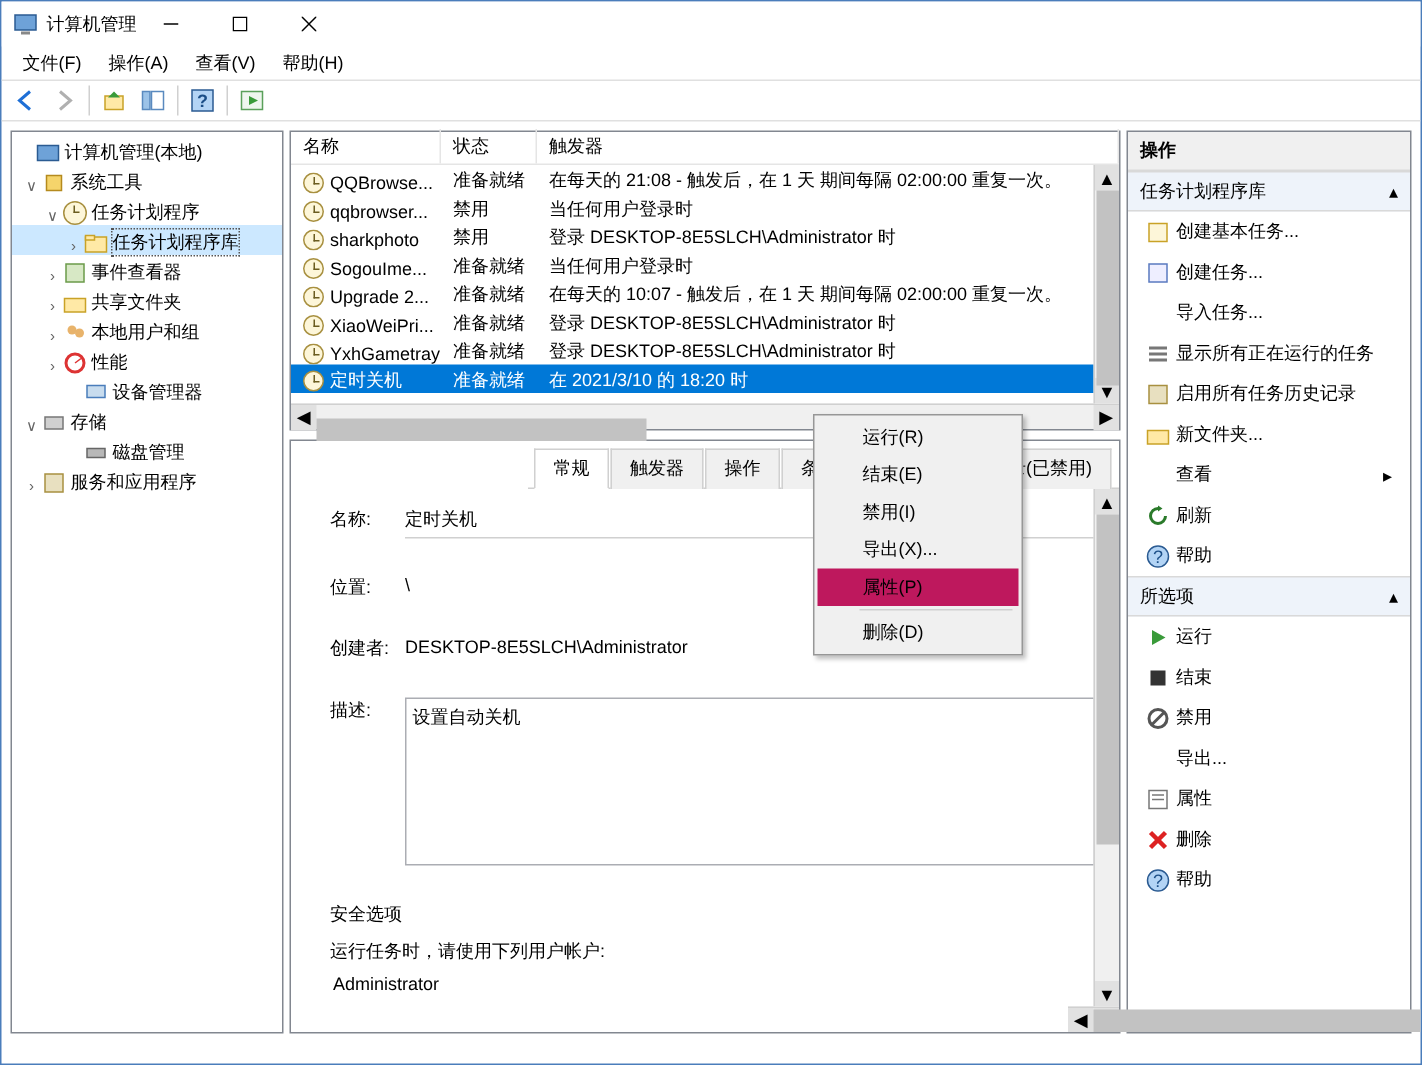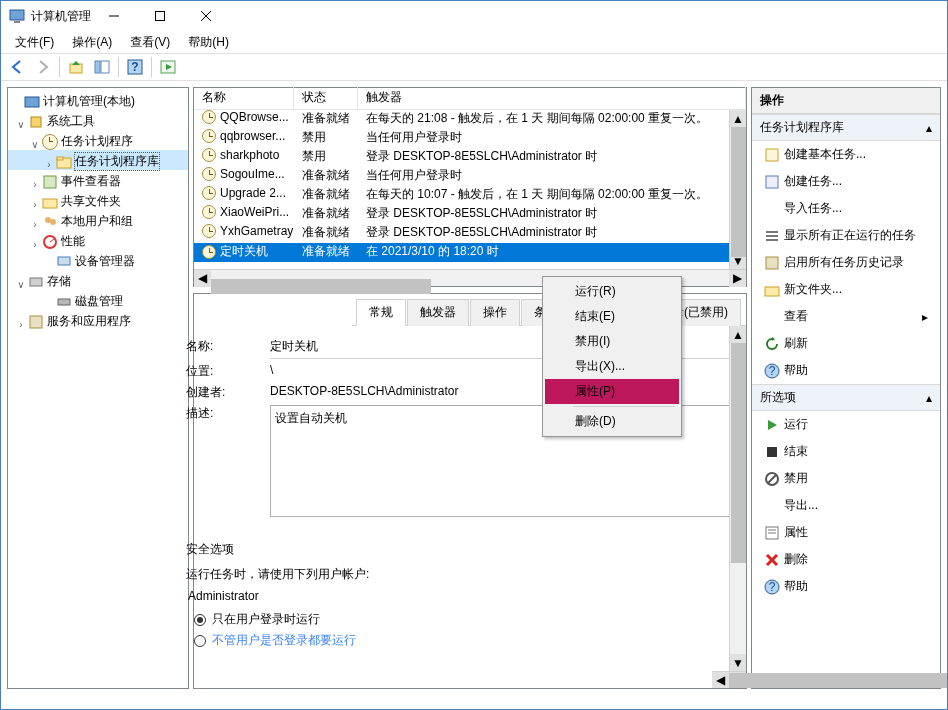--- a/index.html
+++ b/index.html
@@ -17,41 +17,41 @@
 .tree-item { display: flex; align-items: flex-end; height: 20px; padding-right: 4px; white-space: nowrap; }
 .tree-item .twisty { width: 14px; text-align: center; color: #666; font-size: 10px; cursor: default; }
 .tree-item .ticon { width: 16px; height: 16px; margin-right: 3px; flex-shrink: 0; }
 .tree-item.sel { background: #cce8ff; }
 .tree-item.sel .label-wrap { outline: 1px dotted #555; }
 .mid-panel { flex: 1; display: flex; flex-direction: column; gap: 6px; min-width: 0; }
 .task-list-box { height: 200px; border: 1px solid #828790; background: #fff; display: flex; flex-direction: column; position: relative; }
 .task-header { display: flex; background: #fff; border-bottom: 1px solid #e5e5e5; height: 22px; align-items: flex-end; }
 .task-header .col { padding: 3px 8px; border-right: 1px solid #e5e5e5; }
 .task-rows { flex: 1; overflow: hidden; }
-.task-row { display: flex; height: 19px; align-items: flex-start; white-space: nowrap; }
+.task-row { display: flex; height: 19px; align-items: flex-end; white-space: nowrap; }
 .task-row .cell { padding: 0 8px; overflow: hidden; text-overflow: ellipsis; }
 .task-row .cell.name { display: flex; align-items: center; gap: 4px; }
 .task-row.selected { background: #0078d7; color: #fff; }
 .clock-icon { width: 14px; height: 14px; border: 1px solid #a89040; border-radius: 50%; background: #fdf6d9; position: relative; flex-shrink: 0; }
 .clock-icon::before { content:""; position:absolute; left:6px; top:2px; width:1px; height:5px; background:#6b5c20; }
 .clock-icon::after { content:""; position:absolute; left:6px; top:6px; width:4px; height:1px; background:#6b5c20; }
 .hscroll { height: 17px; background: #f0f0f0; border-top: 1px solid #d0d0d0; display: flex; align-items: center; }
 .hscroll .arrow { width: 17px; height: 17px; background: #e1e1e1; display:flex; align-items:center; justify-content:center; }
 .hscroll .track { flex:1; position:relative; }
 .hscroll .thumb { position:absolute; left:0; top:1px; height:15px; width:220px; background:#c2c2c2; }
 .vscroll { position:absolute; right:0; top:22px; bottom:17px; width:17px; background:#f0f0f0; border-left:1px solid #d0d0d0; display:flex; flex-direction:column; }
 .vscroll .arrow { height:17px; background:#e1e1e1; display:flex; align-items:center; justify-content:center; }
 .vscroll .vtrack { flex:1; position:relative; }
 .vscroll .vthumb { position:absolute; top:0; left:1px; width:15px; height:130px; background:#c2c2c2; }
 .detail-box { flex: 1; border: 1px solid #828790; background: #fff; display: flex; flex-direction: column; min-height: 0; align-items: flex-end; }
 .tabstrip { display: flex; background: #fff; padding: 4px 4px 0 4px; border-bottom: 1px solid #d0d0d0; }
 .tab { padding: 4px 12px; border: 1px solid #d0d0d0; border-bottom: none; background: #f0f0f0; margin-right: 1px; position: relative; top: 1px; }
 .tab.active { background: #fff; border-bottom: 1px solid #fff; }
 .detail-body { flex: 1; overflow: hidden; padding: 12px 16px; position: relative; }
-.form-row { display: flex; align-items: flex-start; margin-bottom: 4px; gap: 34px; }
+.form-row { display: flex; align-items: flex-start; margin-bottom: 24px; }
 .form-row .flabel { width: 50px; }
 .form-row .fval { flex: 1; }
 .desc-box { border: 1px solid #abadb3; height: 112px; width: 460px; padding: 4px; background: #fff; }
 .sec-title { margin-top: 24px; margin-bottom: 8px; }
 .radio-row { display: flex; align-items: center; gap: 6px; margin: 4px 0 4px 8px; }
 .radio { width: 12px; height: 12px; border: 1px solid #333; border-radius: 50%; display:inline-flex; align-items:center; justify-content:center; }
 .radio.checked::after { content:""; width:6px; height:6px; background:#333; border-radius:50%; }
 .right-panel { width: 190px; border: 1px solid #828790; background: #fff; display: flex; flex-direction: column; }
 .right-panel .pane-title { background: #f0f0f0; padding: 4px 8px; font-weight: bold; border-bottom: 1px solid #d9d9d9; }
 .right-panel .section-hdr { background: #eef3fa; padding: 4px 8px; display: flex; justify-content: space-between; align-items: center; border-top: 1px solid #d9d9d9; border-bottom: 1px solid #d9d9d9; }

